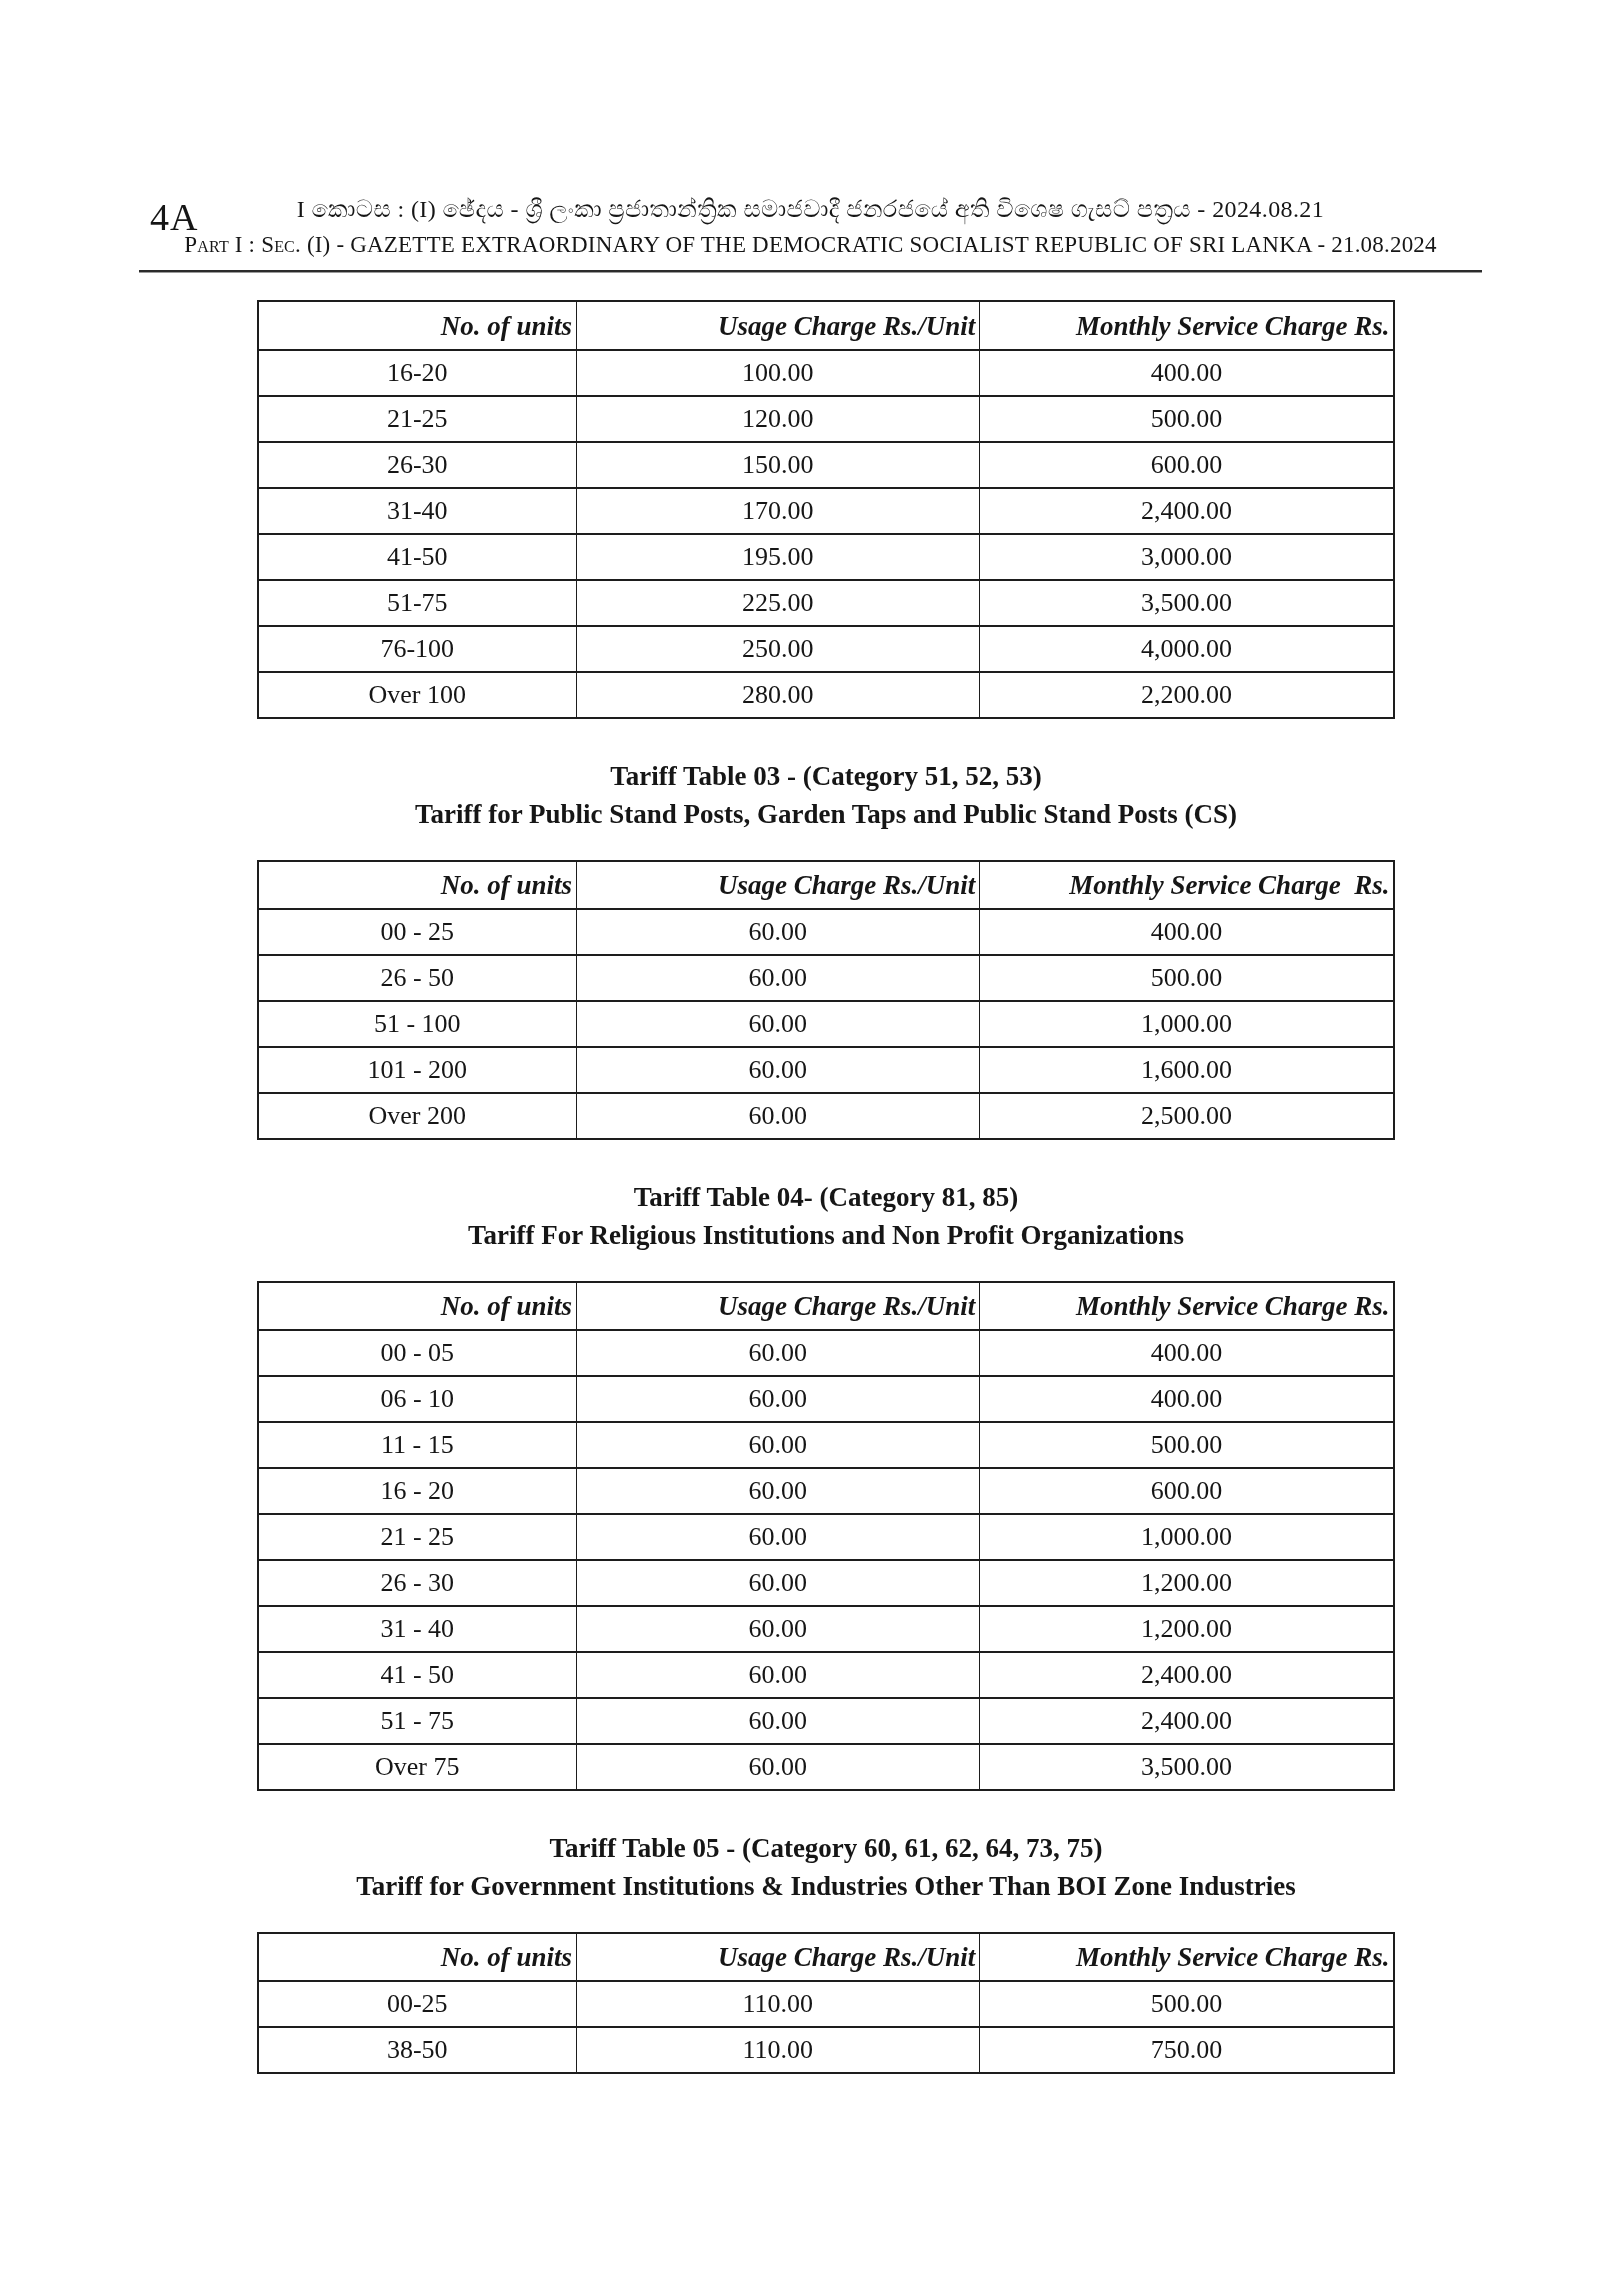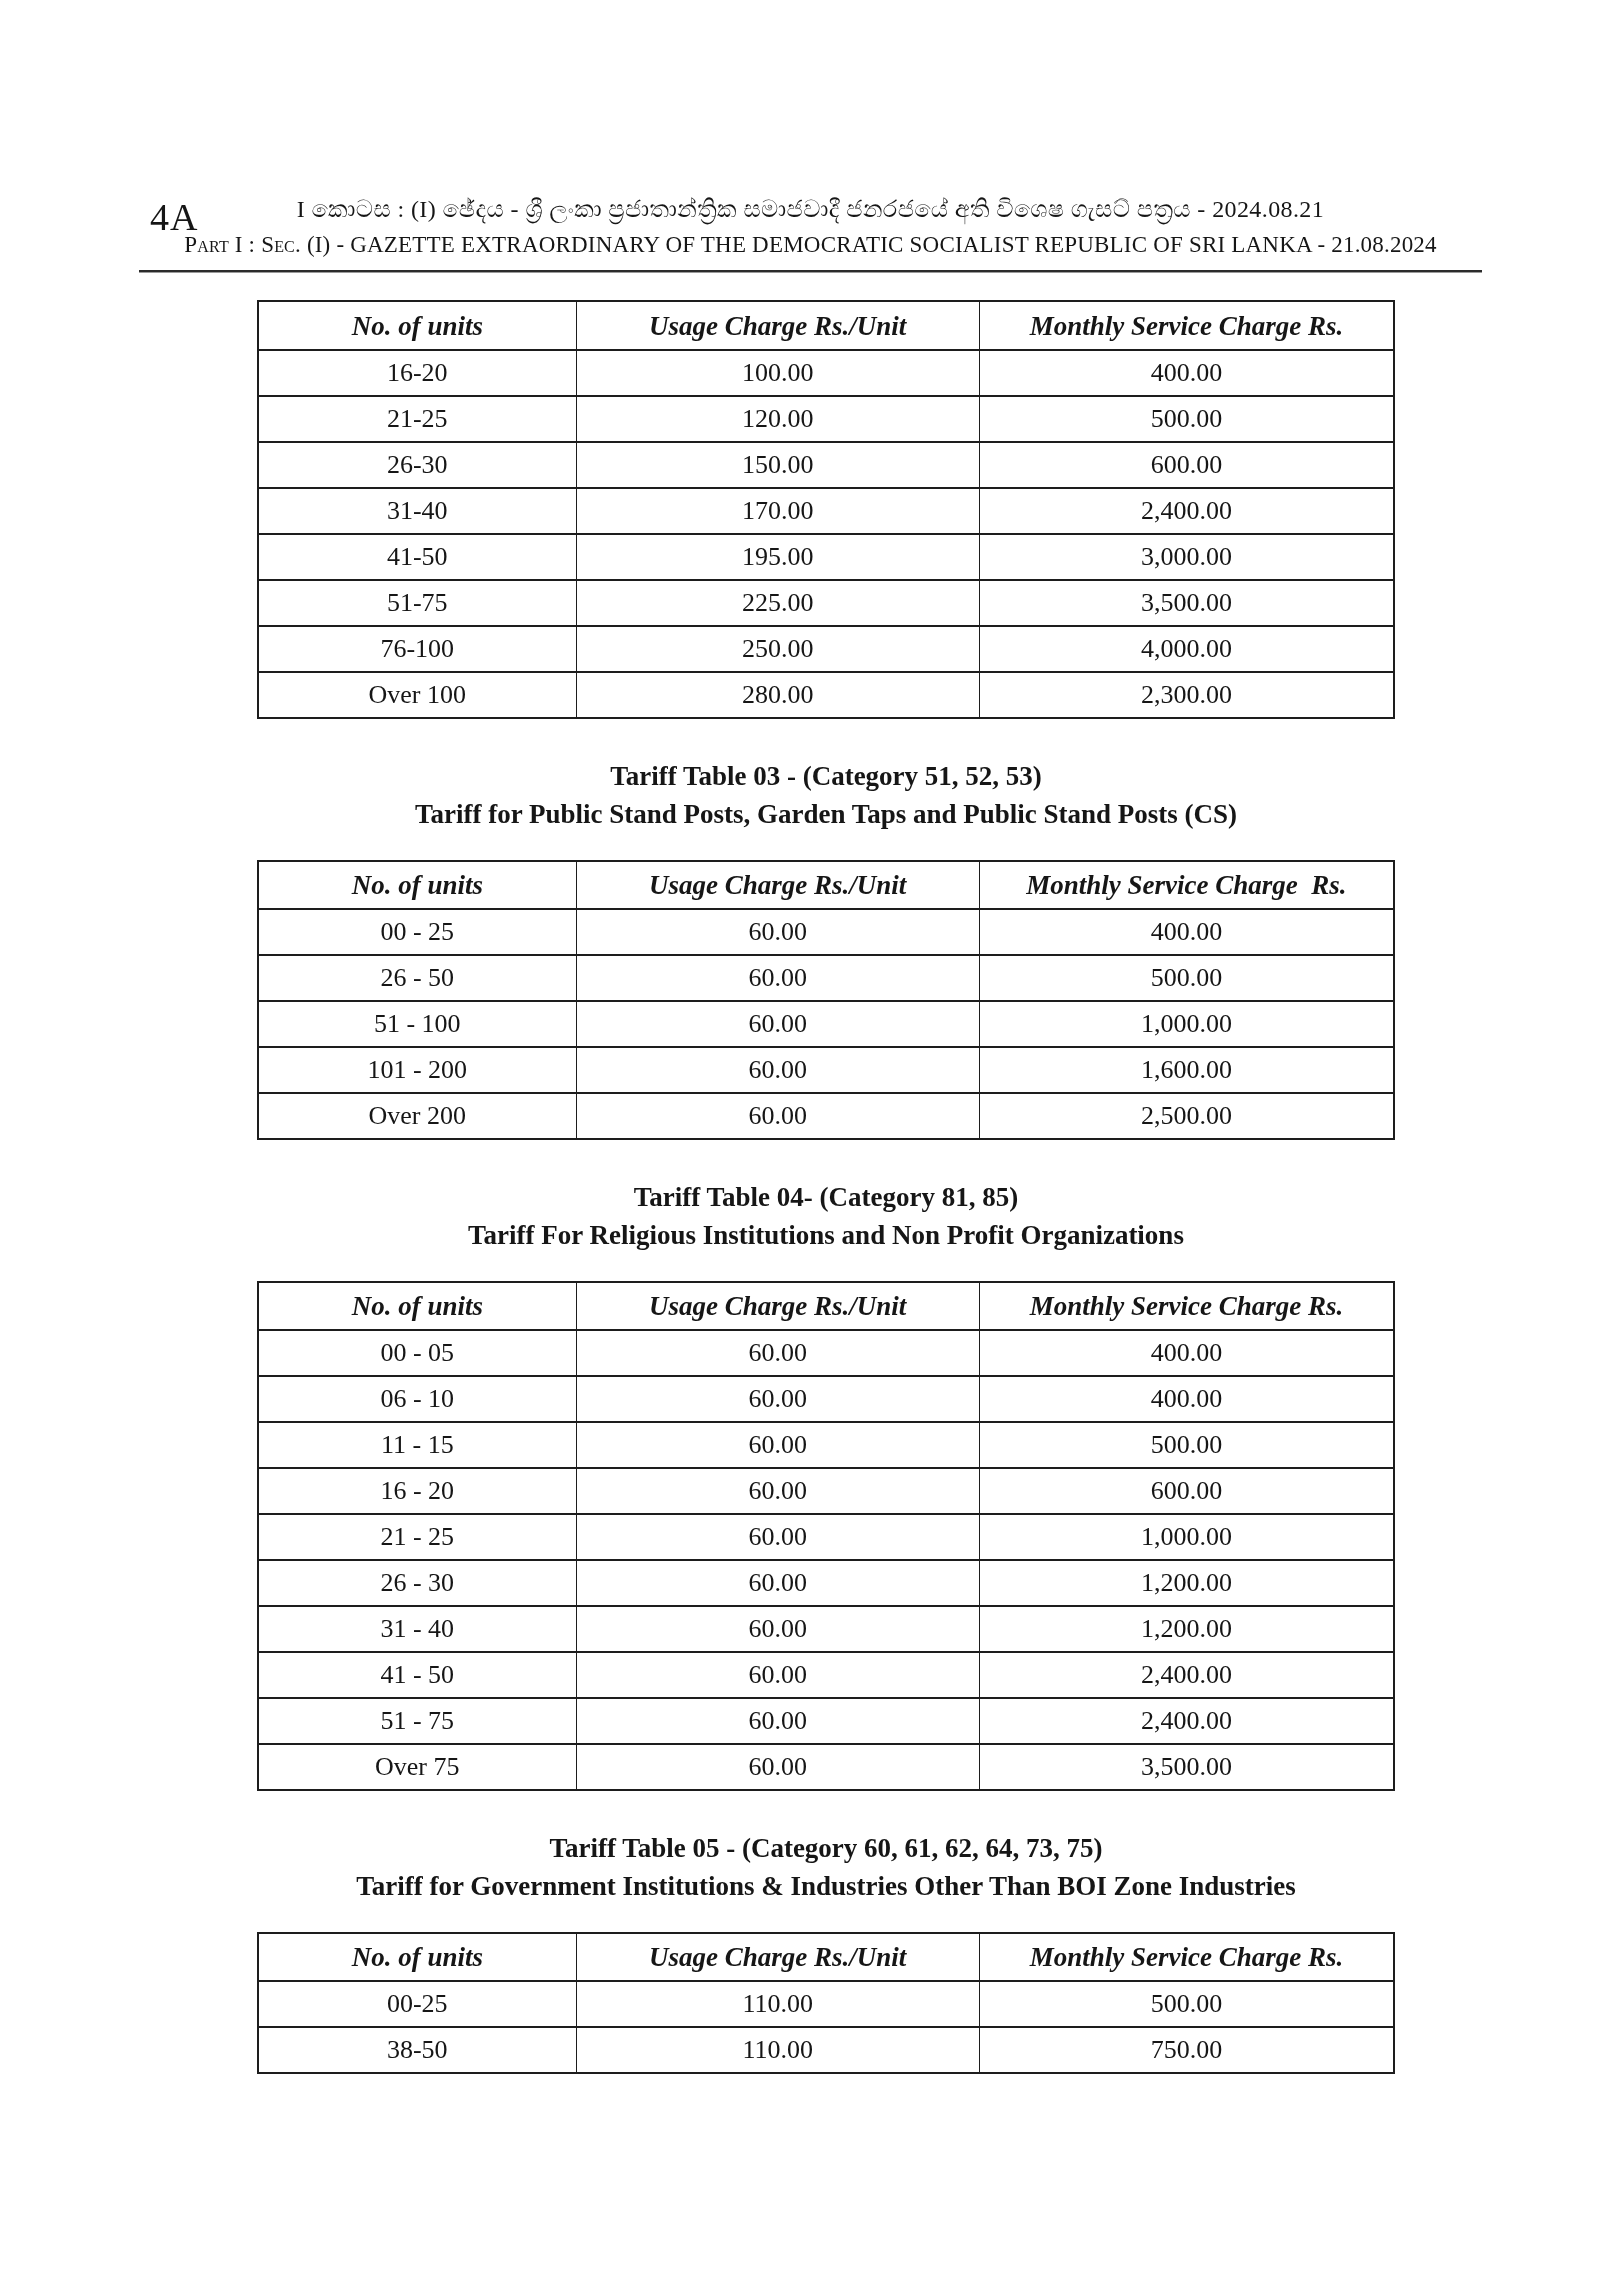--- a/index.html
+++ b/index.html
@@ -53,21 +53,21 @@
   table.tariff col.c2 { width: 35.5%; }
   table.tariff col.c3 { width: 36.5%; }
   table.tariff th, table.tariff td {
     border: 1.8px solid #1d1d1d;
     border-top-width: 2.7px; border-bottom-width: 2.7px;
     text-align: center; vertical-align: middle;
     white-space: pre-wrap;
   }
   table.tariff th {
     font-style: italic; font-weight: bold;
-    font-size: 27px; line-height: 32px; padding: 7.2px 3.6px;
+    font-size: 27px; line-height: 32px; padding: 7.2px 3.6px; text-align: right;
   }
   table.tariff td {
     font-size: 26px; line-height: 29.6px; padding: 7.2px 3.6px;
   }
 </style>
 </head>
 <body>
 
 <div class="page">
 
@@ -129,21 +129,21 @@
               <td>3,500.00</td>
             </tr>
             <tr>
               <td>76-100</td>
               <td>250.00</td>
               <td>4,000.00</td>
             </tr>
             <tr>
               <td>Over 100</td>
               <td>280.00</td>
-              <td>2,300.00</td>
+              <td>2,200.00</td>
             </tr>
           </tbody>
         </table>
       </section>
       <section>
         <div class="table-title">
           <div>Tariff Table 03 - (Category 51, 52, 53)</div>
           <div>Tariff for Public Stand Posts, Garden Taps and Public Stand Posts (CS)</div>
         </div>
         <table class="tariff">

